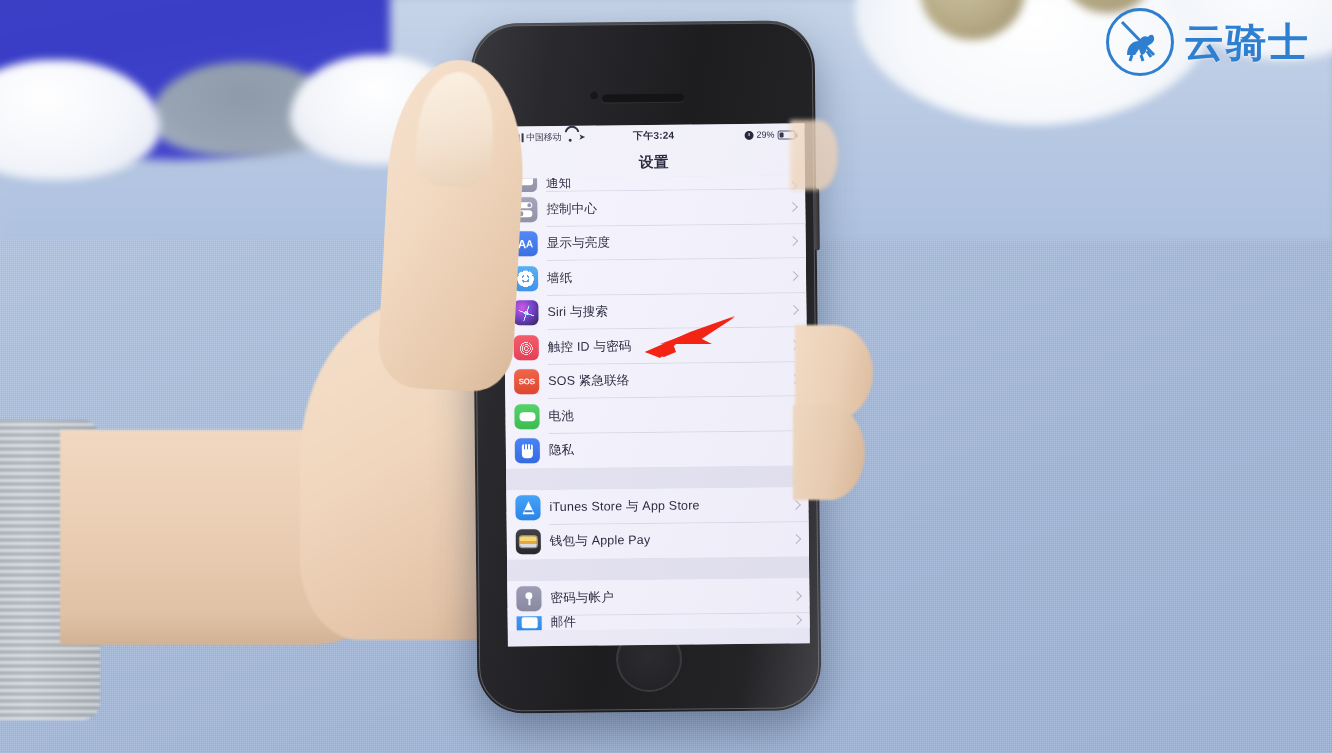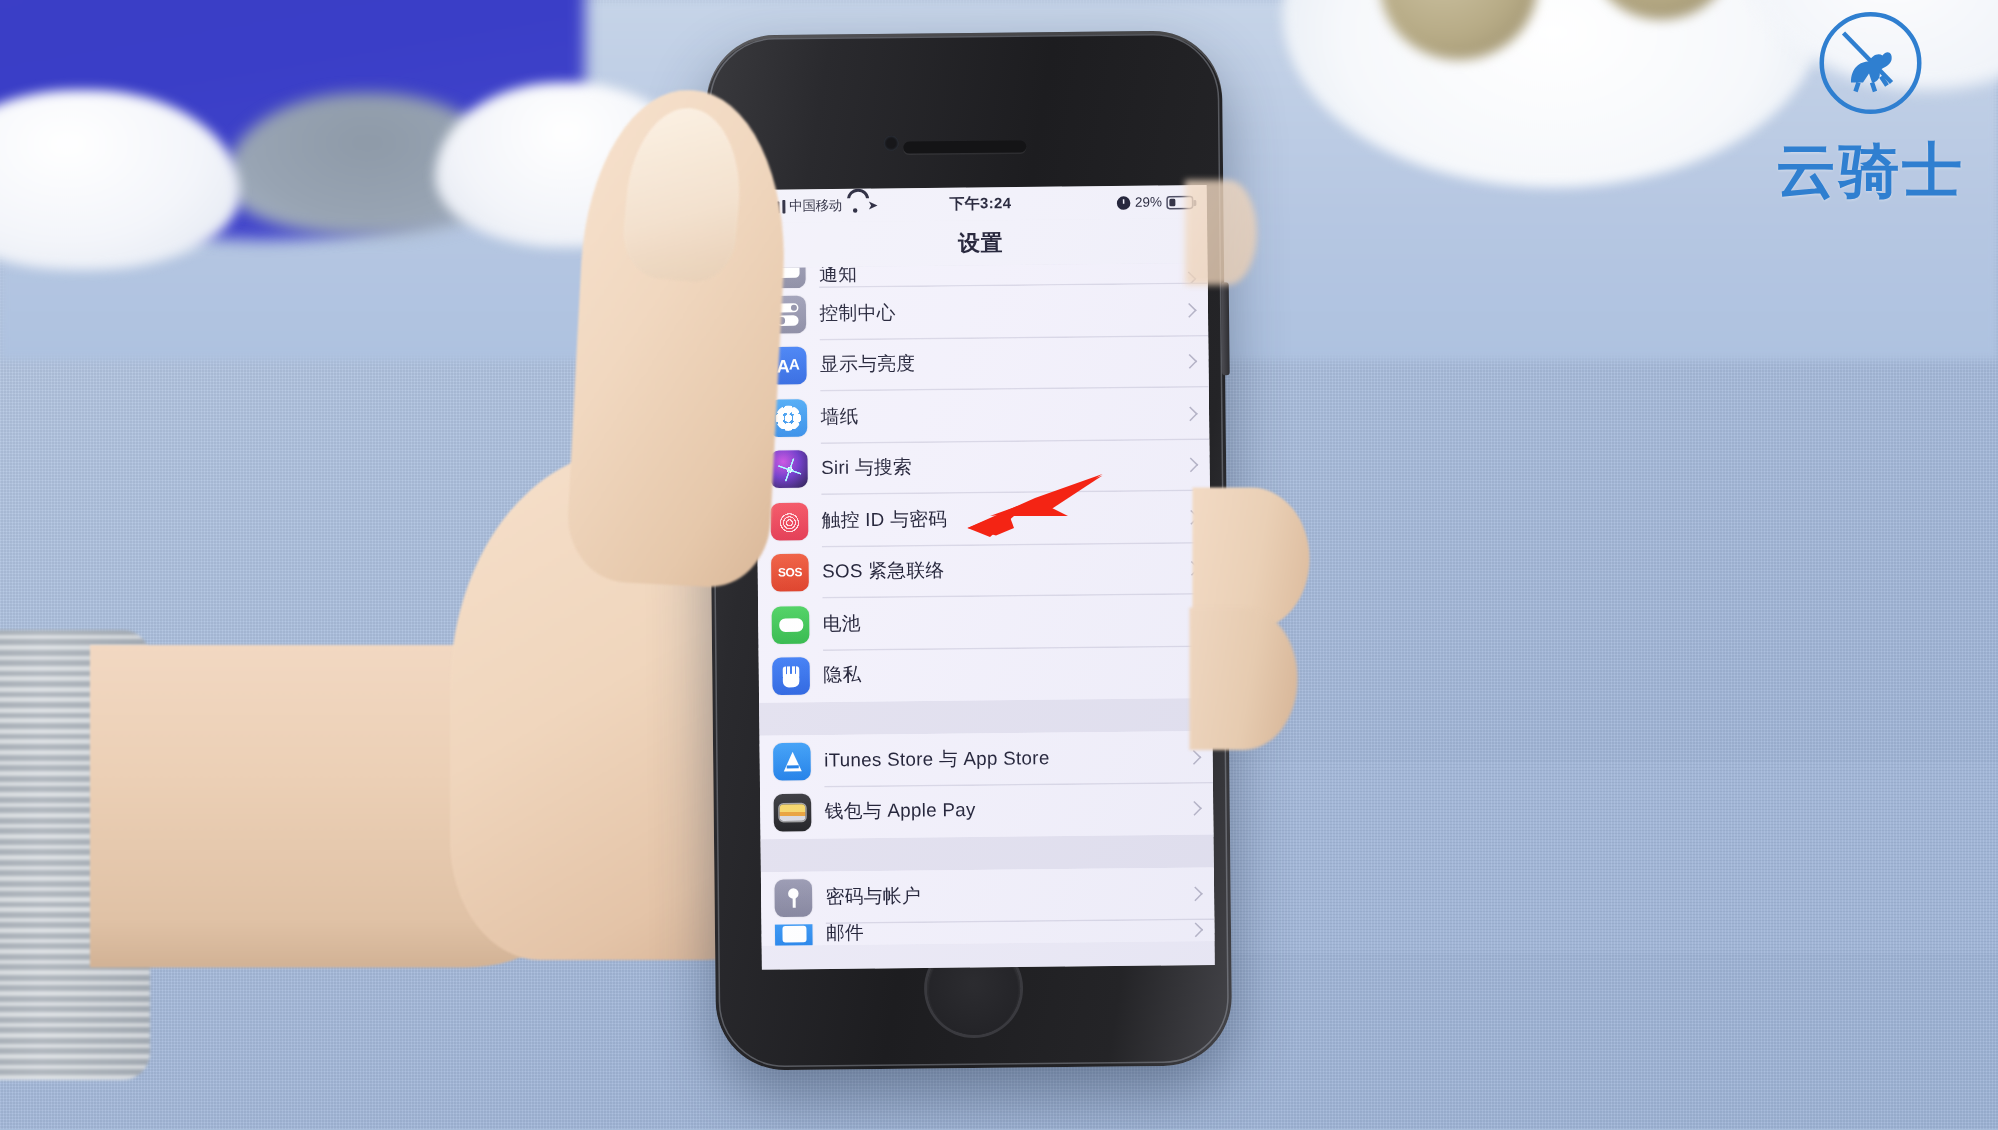--- a/index.html
+++ b/index.html
@@ -324,21 +324,21 @@
   .ic-mail{background:linear-gradient(180deg,#3f9df7,#1f7fe8);}
   .ic-mail .m{width:16px;height:11px;background:#fff;border-radius:2px;}
   .ic-notif{background:linear-gradient(180deg,#9b9bb4,#86869f);}
   .ic-notif .n{width:16px;height:11px;background:#fff;border-radius:3px;}
 
   
   .arrow{position:absolute;left:0;top:0;width:1332px;height:753px;pointer-events:none;z-index:60;}
 
   
   .watermark{
-    position:absolute;right:22px;top:8px;display:flex;align-items:center;gap:10px;z-index:70;flex-direction:column;
+    position:absolute;right:22px;top:8px;display:flex;align-items:center;gap:10px;z-index:70;
   }
   .wm-badge{
     width:62px;height:62px;border-radius:50%;border:3.5px solid #2f7fd0;
     position:relative;display:flex;align-items:center;justify-content:center;
   }
   .wm-text{
     font-size:40px;font-weight:700;color:#2f7fd0;letter-spacing:2px;
     font-family:"DejaVu Sans","Liberation Sans",sans-serif;
     text-shadow:0 1px 2px rgba(255,255,255,.35);
   }

